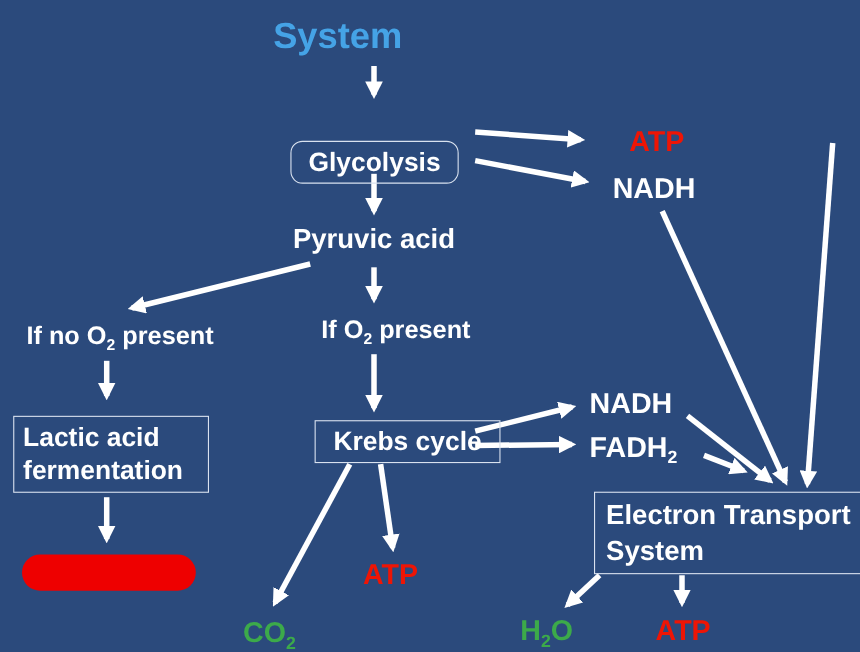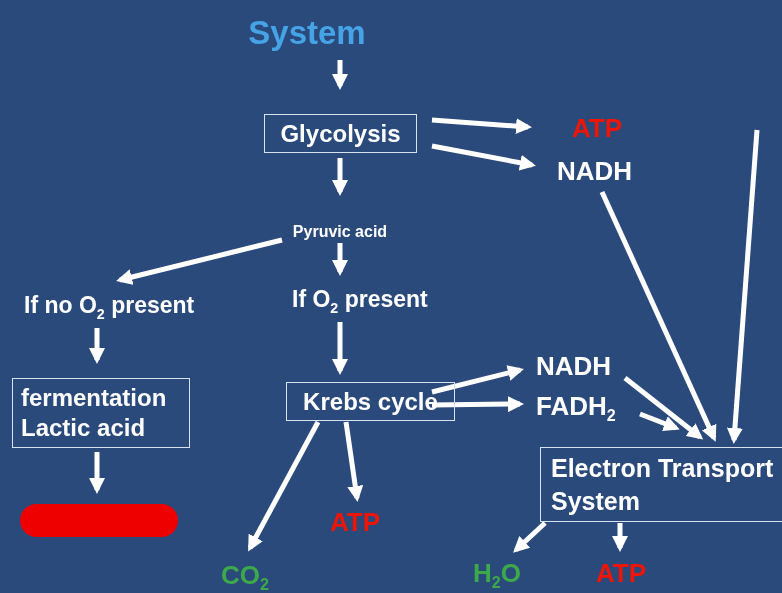--- a/index.html
+++ b/index.html
@@ -74,45 +74,45 @@
     <line x1="602" y1="192" x2="714" y2="438" marker-end="url(#ah)"></line>
     <line x1="757" y1="130" x2="734" y2="440" marker-end="url(#ah)"></line>
     <line x1="625" y1="378" x2="700" y2="437" marker-end="url(#ah)"></line>
     <line x1="640" y1="414" x2="676" y2="428" marker-end="url(#ah)"></line>
     <line x1="545" y1="523" x2="516" y2="550" marker-end="url(#ah)"></line>
     <line x1="620" y1="523" x2="620" y2="548" marker-end="url(#ah)"></line>
   </svg>
 
   <div class="lbl" style="left:197px; top:14px; width:220px; text-align:center; font-size:33px; color:#45a3e6;">System</div>
 
-  <div class="box" style="left:264px; top:114px; width:153px; height:39px; font-size:24px;">
+  <div class="box" style="left:264px; top:128px; width:153px; height:39px; font-size:24px;border-radius:11px;">
     <span>Glycolysis</span>
   </div>
 
   <div class="lbl" style="left:572px; top:113px; font-size:26px; color:#ee1505;">ATP</div>
 
   <div class="lbl" style="left:557px; top:156px; font-size:26px;">NADH</div>
 
   <div class="lbl" style="left:748px; top:92px; font-size:26px; color:#45a3e6;margin-left:41px;">
     <span>O</span><sub>2</sub>
   </div>
 
-  <div class="lbl" style="left:240px; top:203px; width:200px; text-align:center; font-size:16px;margin-top:20px;">Pyruvic acid</div>
+  <div class="lbl" style="left:240px; top:203px; width:200px; text-align:center; font-size:25px;">Pyruvic acid</div>
 
   <div class="lbl" style="left:24px; top:292px; font-size:23px;text-align:right;">
     <span>If no O</span><sub>2</sub><span> present</span>
   </div>
 
   <div class="lbl" style="left:292px; top:286px; font-size:23px;">
     <span>If O</span><sub>2</sub><span> present</span>
   </div>
 
   <div class="box multiline" style="left:12px; top:378px; width:178px; height:70px; font-size:24px; line-height:30px; padding-left:8px;">
+    <span>Lactic acid</span>
     <span>fermentation</span>
-    <span>Lactic acid</span>
   </div>
 
   <div class="pill" style="left:20px; top:504px; width:158px; height:33px; background:#ee0000;"></div>
 
   <div class="box" style="left:258px; top:382px; width:169px; height:39px; font-size:24px;margin-left:28px;">
     <span>Krebs cycle</span>
   </div>
 
   <div class="lbl" style="left:536px; top:351px; font-size:26px;">NADH</div>
 

